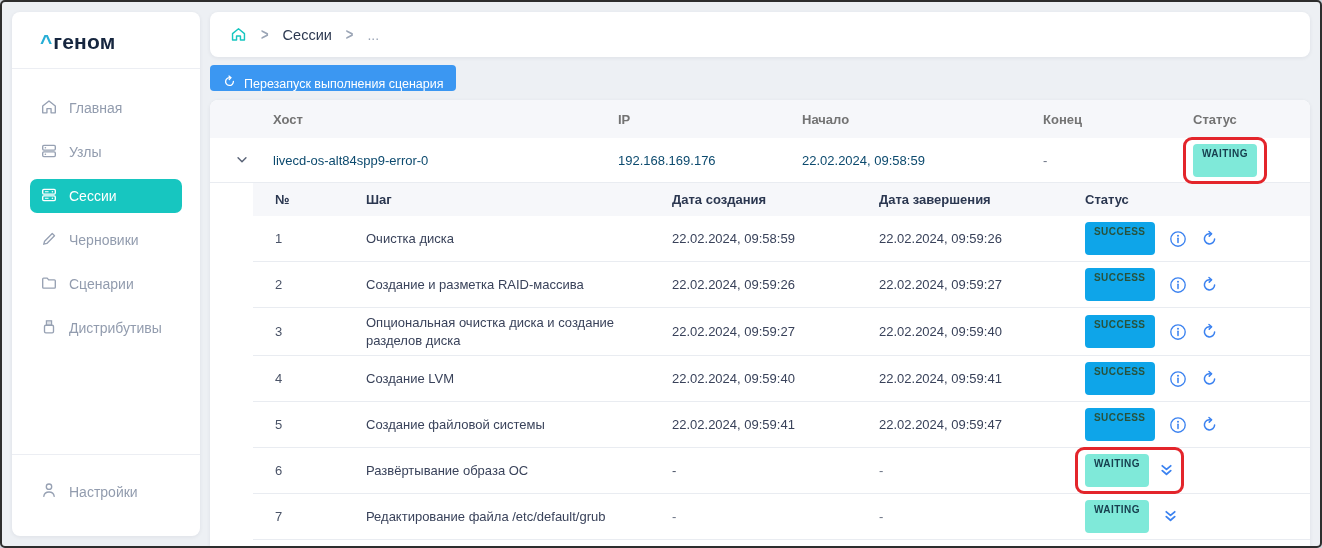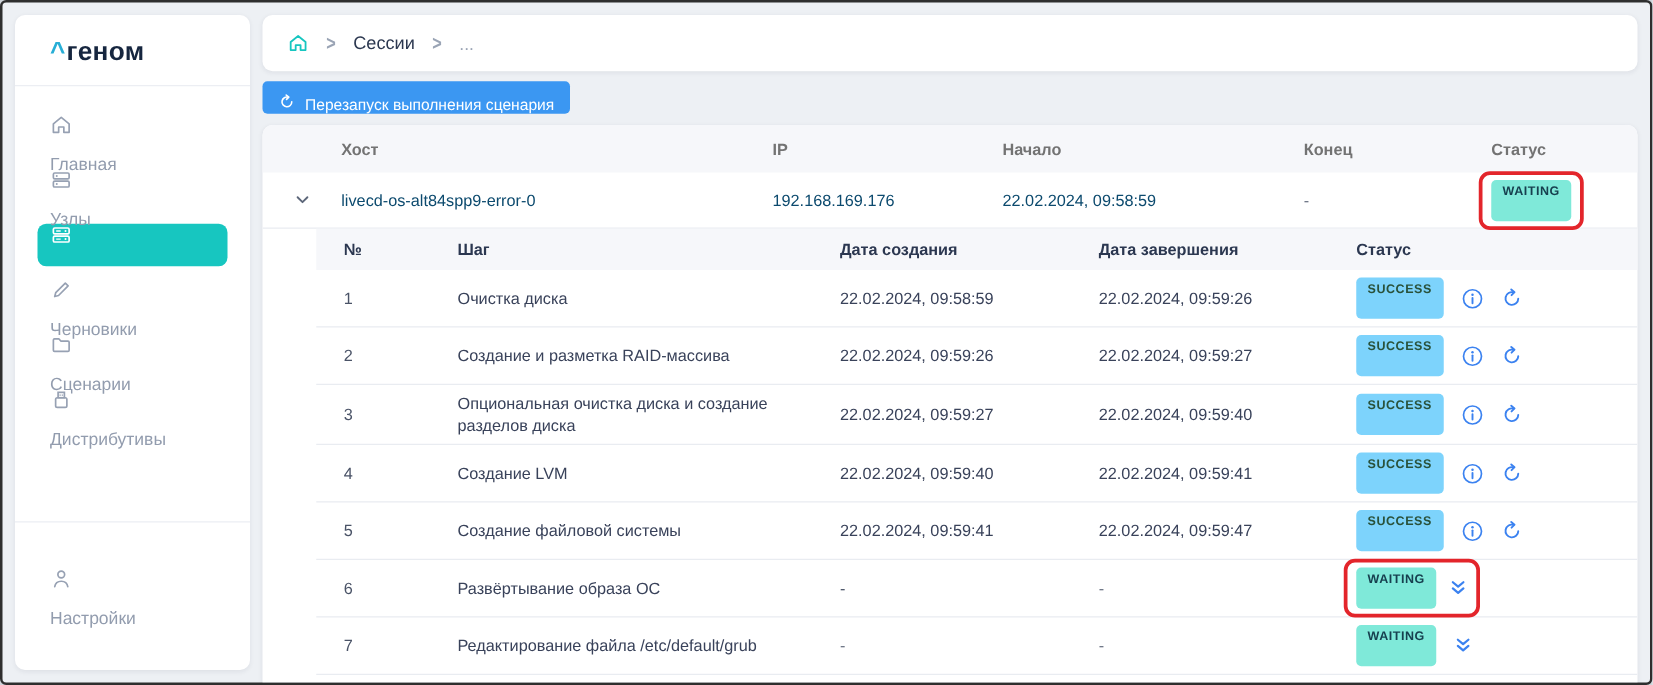--- a/index.html
+++ b/index.html
@@ -14,27 +14,27 @@
   .sidebar{
     position:absolute; left:10px; top:10px; bottom:10px; width:188px;
     background:#fff; border-radius:8px; box-shadow:0 1px 4px rgba(25,35,60,.07);
     display:flex; flex-direction:column;
   }
   .logo{ padding:18px 18px 14px 28px; border-bottom:1px solid #eceef3; display:flex; align-items:baseline;}
   .logo-caret{ color:#27aed6; font-weight:800; font-size:21px; margin-right:1px;}
   .logo-text{ color:#16263f; font-weight:800; font-size:21px; letter-spacing:.2px;}
   .nav{ padding:22px 18px 0 18px; }
   .nav-item{
-    display:flex; align-items:flex-start; gap:11px; height:34px; padding:0 10px;
-    border-radius:7px; color:#929cae; font-size:14px; margin-bottom:10px; cursor:pointer;flex-direction:column;
+    display:flex; align-items:center; gap:11px; height:34px; padding:0 10px;
+    border-radius:7px; color:#929cae; font-size:14px; margin-bottom:10px; cursor:pointer;
   }
   .nav-item svg{ flex:0 0 auto; }
   .nav-item.active{ background:#17c6c0; color:#fff; font-weight:500; }
   .side-spacer{ flex:1; }
-  .side-footer{ border-top:1px solid #eceef3; padding:36px 18px 34px 28px; }
+  .side-footer{ border-top:1px solid #eceef3; padding:26px 18px 34px 28px; }
   .side-footer .nav-item{ margin:0; padding:0; height:auto; }
   
   .main{ position:absolute; left:208px; right:10px; top:10px; bottom:0; display:flex; flex-direction:column; }
   .crumb-card{
     height:45px; background:#fff; border-radius:8px; box-shadow:0 1px 4px rgba(25,35,60,.07);
     display:flex; align-items:center; gap:14px; padding:0 20px; flex:0 0 auto;
   }
   .crumb-sep{ color:#9aa4b5; font-size:13px; font-weight:700; transform:scaleY(1.25); }
   .crumb-link{ color:#2c3850; font-size:14.5px; cursor:pointer; }
   .crumb-ellipsis{ color:#9aa4b5; font-size:14px; }
@@ -63,21 +63,21 @@
   .s-row{ min-height:44px; border-bottom:1px solid #e9ecf1; padding:6px 0; }
   .num-cell{ padding-left:22px; color:#4a5367; font-size:13px; }
   .step-cell{ color:#39425a; font-size:13px; line-height:1.35; padding-right:18px; }
   .date-cell{ color:#39425a; font-size:13px; }
   
   .status-cell{ display:flex; align-items:center; gap:14px; }
   .badge{
     display:inline-block; padding:4px 9px 18px; border-radius:4px;
     font-size:10px; font-weight:700; letter-spacing:.45px;
   }
-  .badge-success{ background:#7dd3fc; color:#29523b; }
+  .badge-success{ background:#0ea5e9; color:#29523b; }
   .badge-waiting{ background:#7fe9d9; color:#17404f; }
   .red-box{
     display:inline-flex; align-items:center; gap:10px;
     border:3px solid #e3252b; border-radius:9px; padding:4px 7px; margin:-7px 0 -7px -10px;
   }
   .icon-btn{ display:inline-flex; cursor:pointer; }
 </style>
 </head>
 <body>
 

